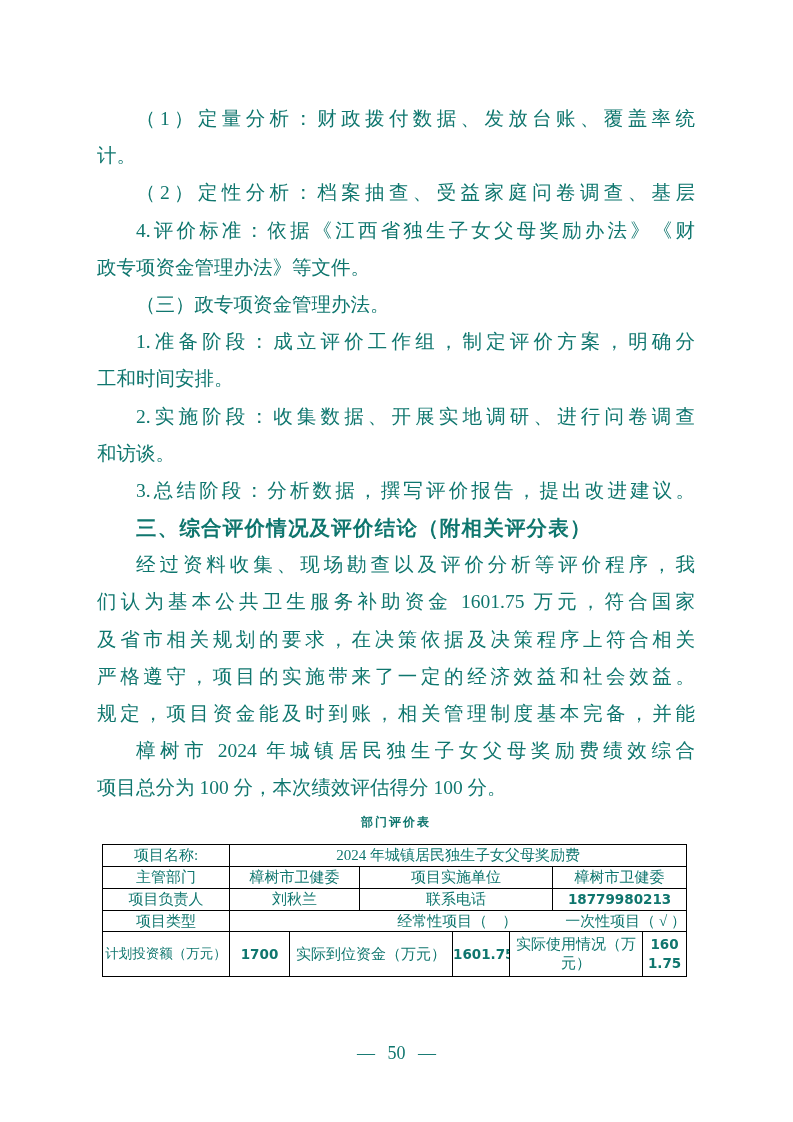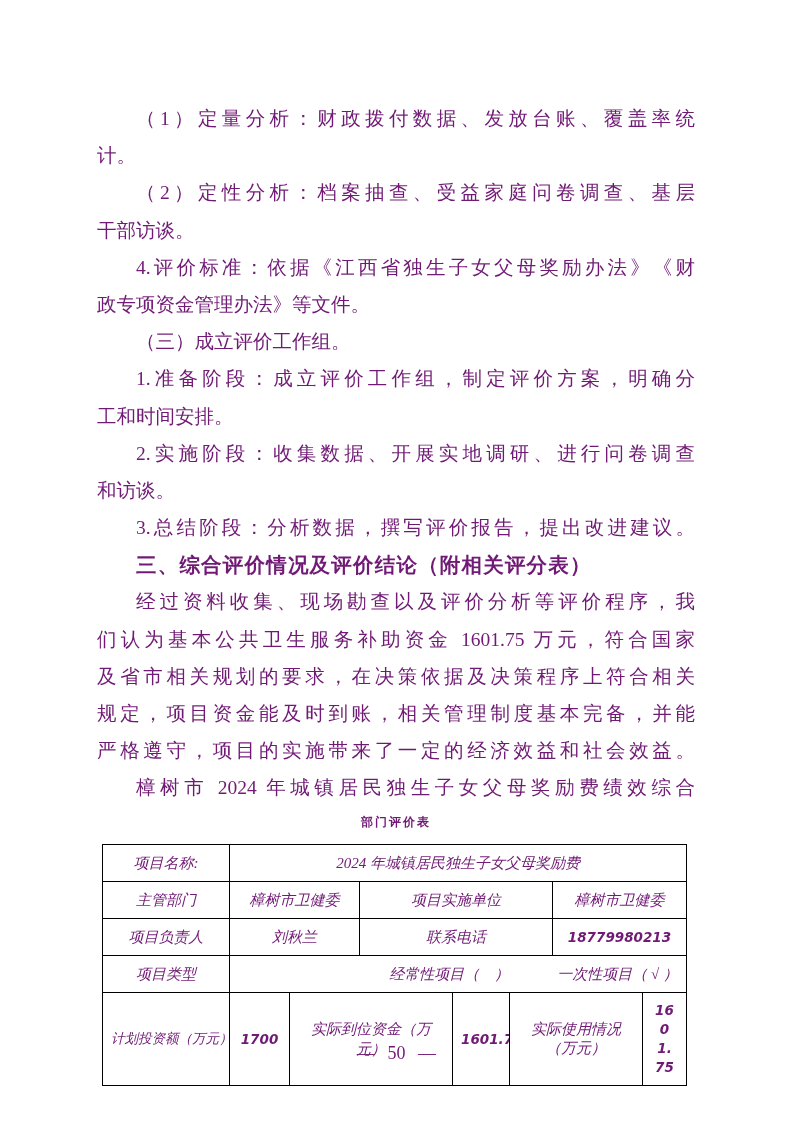--- a/index.html
+++ b/index.html
@@ -1,39 +1,39 @@
 <!DOCTYPE html>
 <html><head>
 <meta charset="utf-8">
 <style>
   html,body { margin:0; padding:0; background:#ffffff; }
   .page {
     position:relative; width:793px; height:1122px; background:#ffffff;
-    color:#701a75; font-family:"Liberation Serif","DejaVu Serif",serif;
+    color:#0f766e; font-family:"Liberation Serif","DejaVu Serif",serif;
     overflow:hidden;
   }
   .content { position:absolute; left:97px; top:100px; width:598px; }
   .line { font-size:19.5px; line-height:37.2px; height:37.2px; text-align:left; }
   .line.j { text-align:justify; text-align-last:justify; }
   .line.ind { padding-left:39px; }
   .line.heading {
     font-family:"Liberation Sans","DejaVu Sans",sans-serif;
     font-weight:700; font-size:20.5px; letter-spacing:1.2px;
   }
   .table-title {
     margin-top:2px; height:26px; line-height:26px; text-align:center;
     font-weight:700; font-size:12px; letter-spacing:2px;
   }
   table.dept {
     border-collapse:collapse; table-layout:fixed; width:584px;
     margin:9px 0 0 5px; font-size:15px;
   }
   table.dept td {
     border:1.4px solid #000; text-align:center; vertical-align:middle;
-    padding:8px; overflow:hidden; line-height:20px;font-style:italic;
+    padding:0; overflow:hidden; line-height:20px;
   }
   tr.r-std { height:22px; }
   tr.r-type { height:21px; }
   tr.r-invest { height:45px; }
   .num {
     font-family:"DejaVu Sans","Liberation Sans",sans-serif;
     font-weight:600; font-size:13.5px;
   }
   .num-wrap {
     font-family:"DejaVu Sans","Liberation Sans",sans-serif;
@@ -53,36 +53,36 @@
 </style>
 </head>
 <body>
 
 <div class="page">
   <div class="content">
 
     <div class="line j ind">（1）定量分析：财政拨付数据、发放台账、覆盖率统</div>
     <div class="line">计。</div>
     <div class="line j ind">（2）定性分析：档案抽查、受益家庭问卷调查、基层</div>
-    <div class="line">干部访谈。</div>
     <div class="line j ind">4.评价标准：依据《江西省独生子女父母奖励办法》《财</div>
     <div class="line">政专项资金管理办法》等文件。</div>
-    <div class="line ind">（三）成立评价工作组。</div>
+    <div class="line ind">（三）政专项资金管理办法。</div>
     <div class="line j ind">1.准备阶段：成立评价工作组，制定评价方案，明确分</div>
     <div class="line">工和时间安排。</div>
     <div class="line j ind">2.实施阶段：收集数据、开展实地调研、进行问卷调查</div>
     <div class="line">和访谈。</div>
     <div class="line j ind">3.总结阶段：分析数据，撰写评价报告，提出改进建议。</div>
     <div class="line ind heading">三、综合评价情况及评价结论（附相关评分表）</div>
     <div class="line j ind">经过资料收集、现场勘查以及评价分析等评价程序，我</div>
     <div class="line j">们认为基本公共卫生服务补助资金 1601.75 万元，符合国家</div>
     <div class="line j">及省市相关规划的要求，在决策依据及决策程序上符合相关</div>
+    <div class="line j">严格遵守，项目的实施带来了一定的经济效益和社会效益。</div>
     <div class="line j">规定，项目资金能及时到账，相关管理制度基本完备，并能</div>
-    <div class="line j">严格遵守，项目的实施带来了一定的经济效益和社会效益。</div>
     <div class="line j ind">樟树市 2024 年城镇居民独生子女父母奖励费绩效综合</div>
+    <div class="line">项目总分为 100 分，本次绩效评估得分 100 分。</div>
 
     <div class="table-title">部门评价表</div>
 
     <table class="dept">
       <colgroup>
         <col style="width:127px">
           <col style="width:60px">
           <col style="width:70px">
           <col style="width:93px">
         <col style="width:57px">

